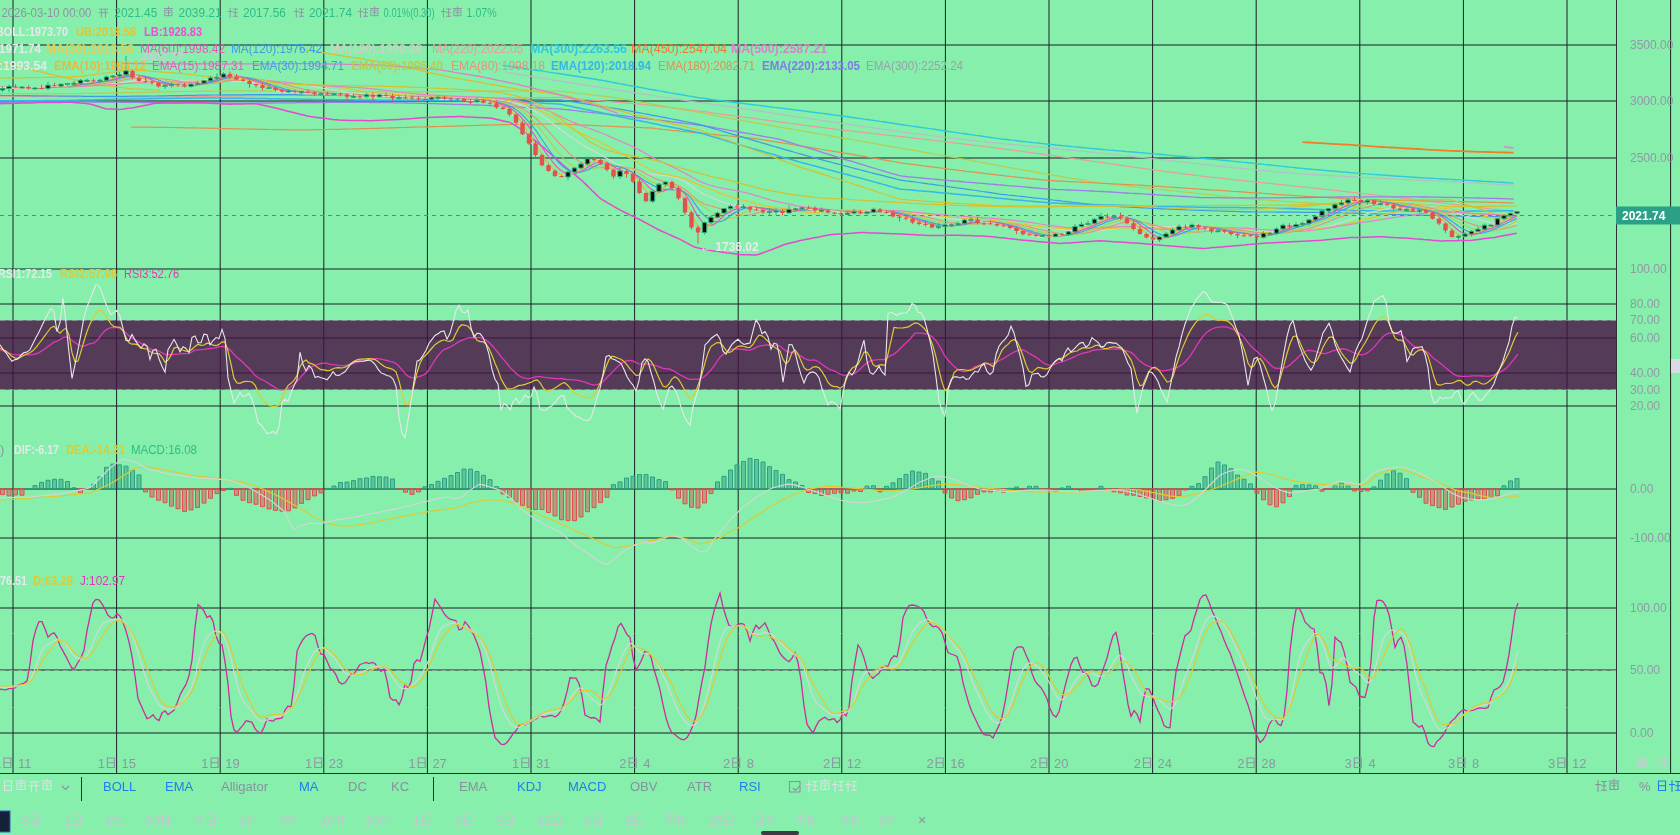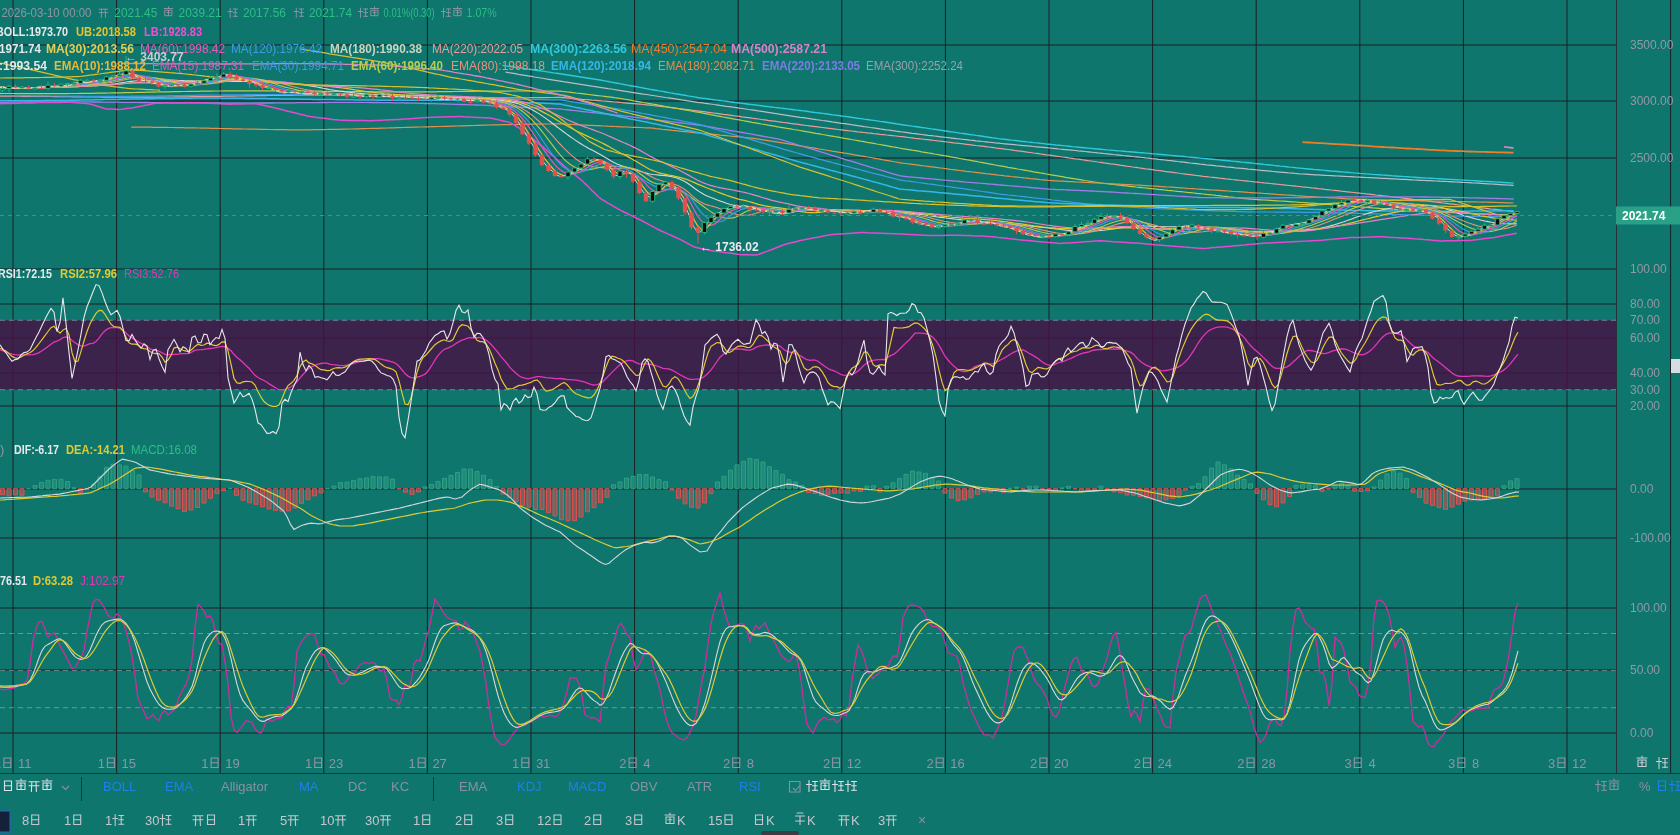--- a/index.html
+++ b/index.html
@@ -1,14 +1,14 @@
 <!DOCTYPE html>
 <html><head><meta charset="utf-8"><style>
 html,body{margin:0;padding:0;background:#0b0c0e;}
-.wrap{position:relative;width:1680px;height:835px;background:#0f766e;overflow:hidden;}
+.wrap{position:relative;width:1680px;height:835px;background:#86efac;overflow:hidden;}
 svg{position:absolute;left:0;top:0;font-family:"Liberation Sans",sans-serif;}
 </style></head><body>
 <div class="wrap">
 <svg width="1680" height="835" viewBox="0 0 1680 835">
 <path d="M13.0 0V773.5 M116.6 0V773.5 M220.2 0V773.5 M323.8 0V773.5 M427.4 0V773.5 M531.0 0V773.5 M634.6 0V773.5 M738.2 0V773.5 M841.8 0V773.5 M945.4 0V773.5 M1049.0 0V773.5 M1152.6 0V773.5 M1256.2 0V773.5 M1359.8 0V773.5 M1463.4 0V773.5 M1567.0 0V773.5 M1670.6 0V773.5 M0 45H1616 M0 101H1616 M0 158H1616 M0 269H1616 M0 304H1616 M0 338H1616 M0 373H1616 M0 406H1616 M0 489H1616 M0 538H1616 M0 608H1616 M0 670H1616 M0 733H1616" stroke="#1b1e24" stroke-width="1" fill="none"></path>
 <path d="M1616.5 0V773.5 M0 773.5H1680" stroke="#2b2f37" stroke-width="1" fill="none"></path>
 <rect x="0" y="320.3" width="1616" height="69.4" fill="#470f43" opacity="0.8"></rect>
 <path d="M0 320.3H1616" stroke="#c9c9d1" stroke-width="1" stroke-dasharray="5,4" opacity="0.45" fill="none"></path>
 <path d="M0 389.7H1616" stroke="#c9c9d1" stroke-width="1" stroke-dasharray="5,4" opacity="0.45" fill="none"></path>
 <path d="M0 633.5H1616" stroke="#c9c9d1" stroke-width="1" stroke-dasharray="5,4" opacity="0.45" fill="none"></path>

